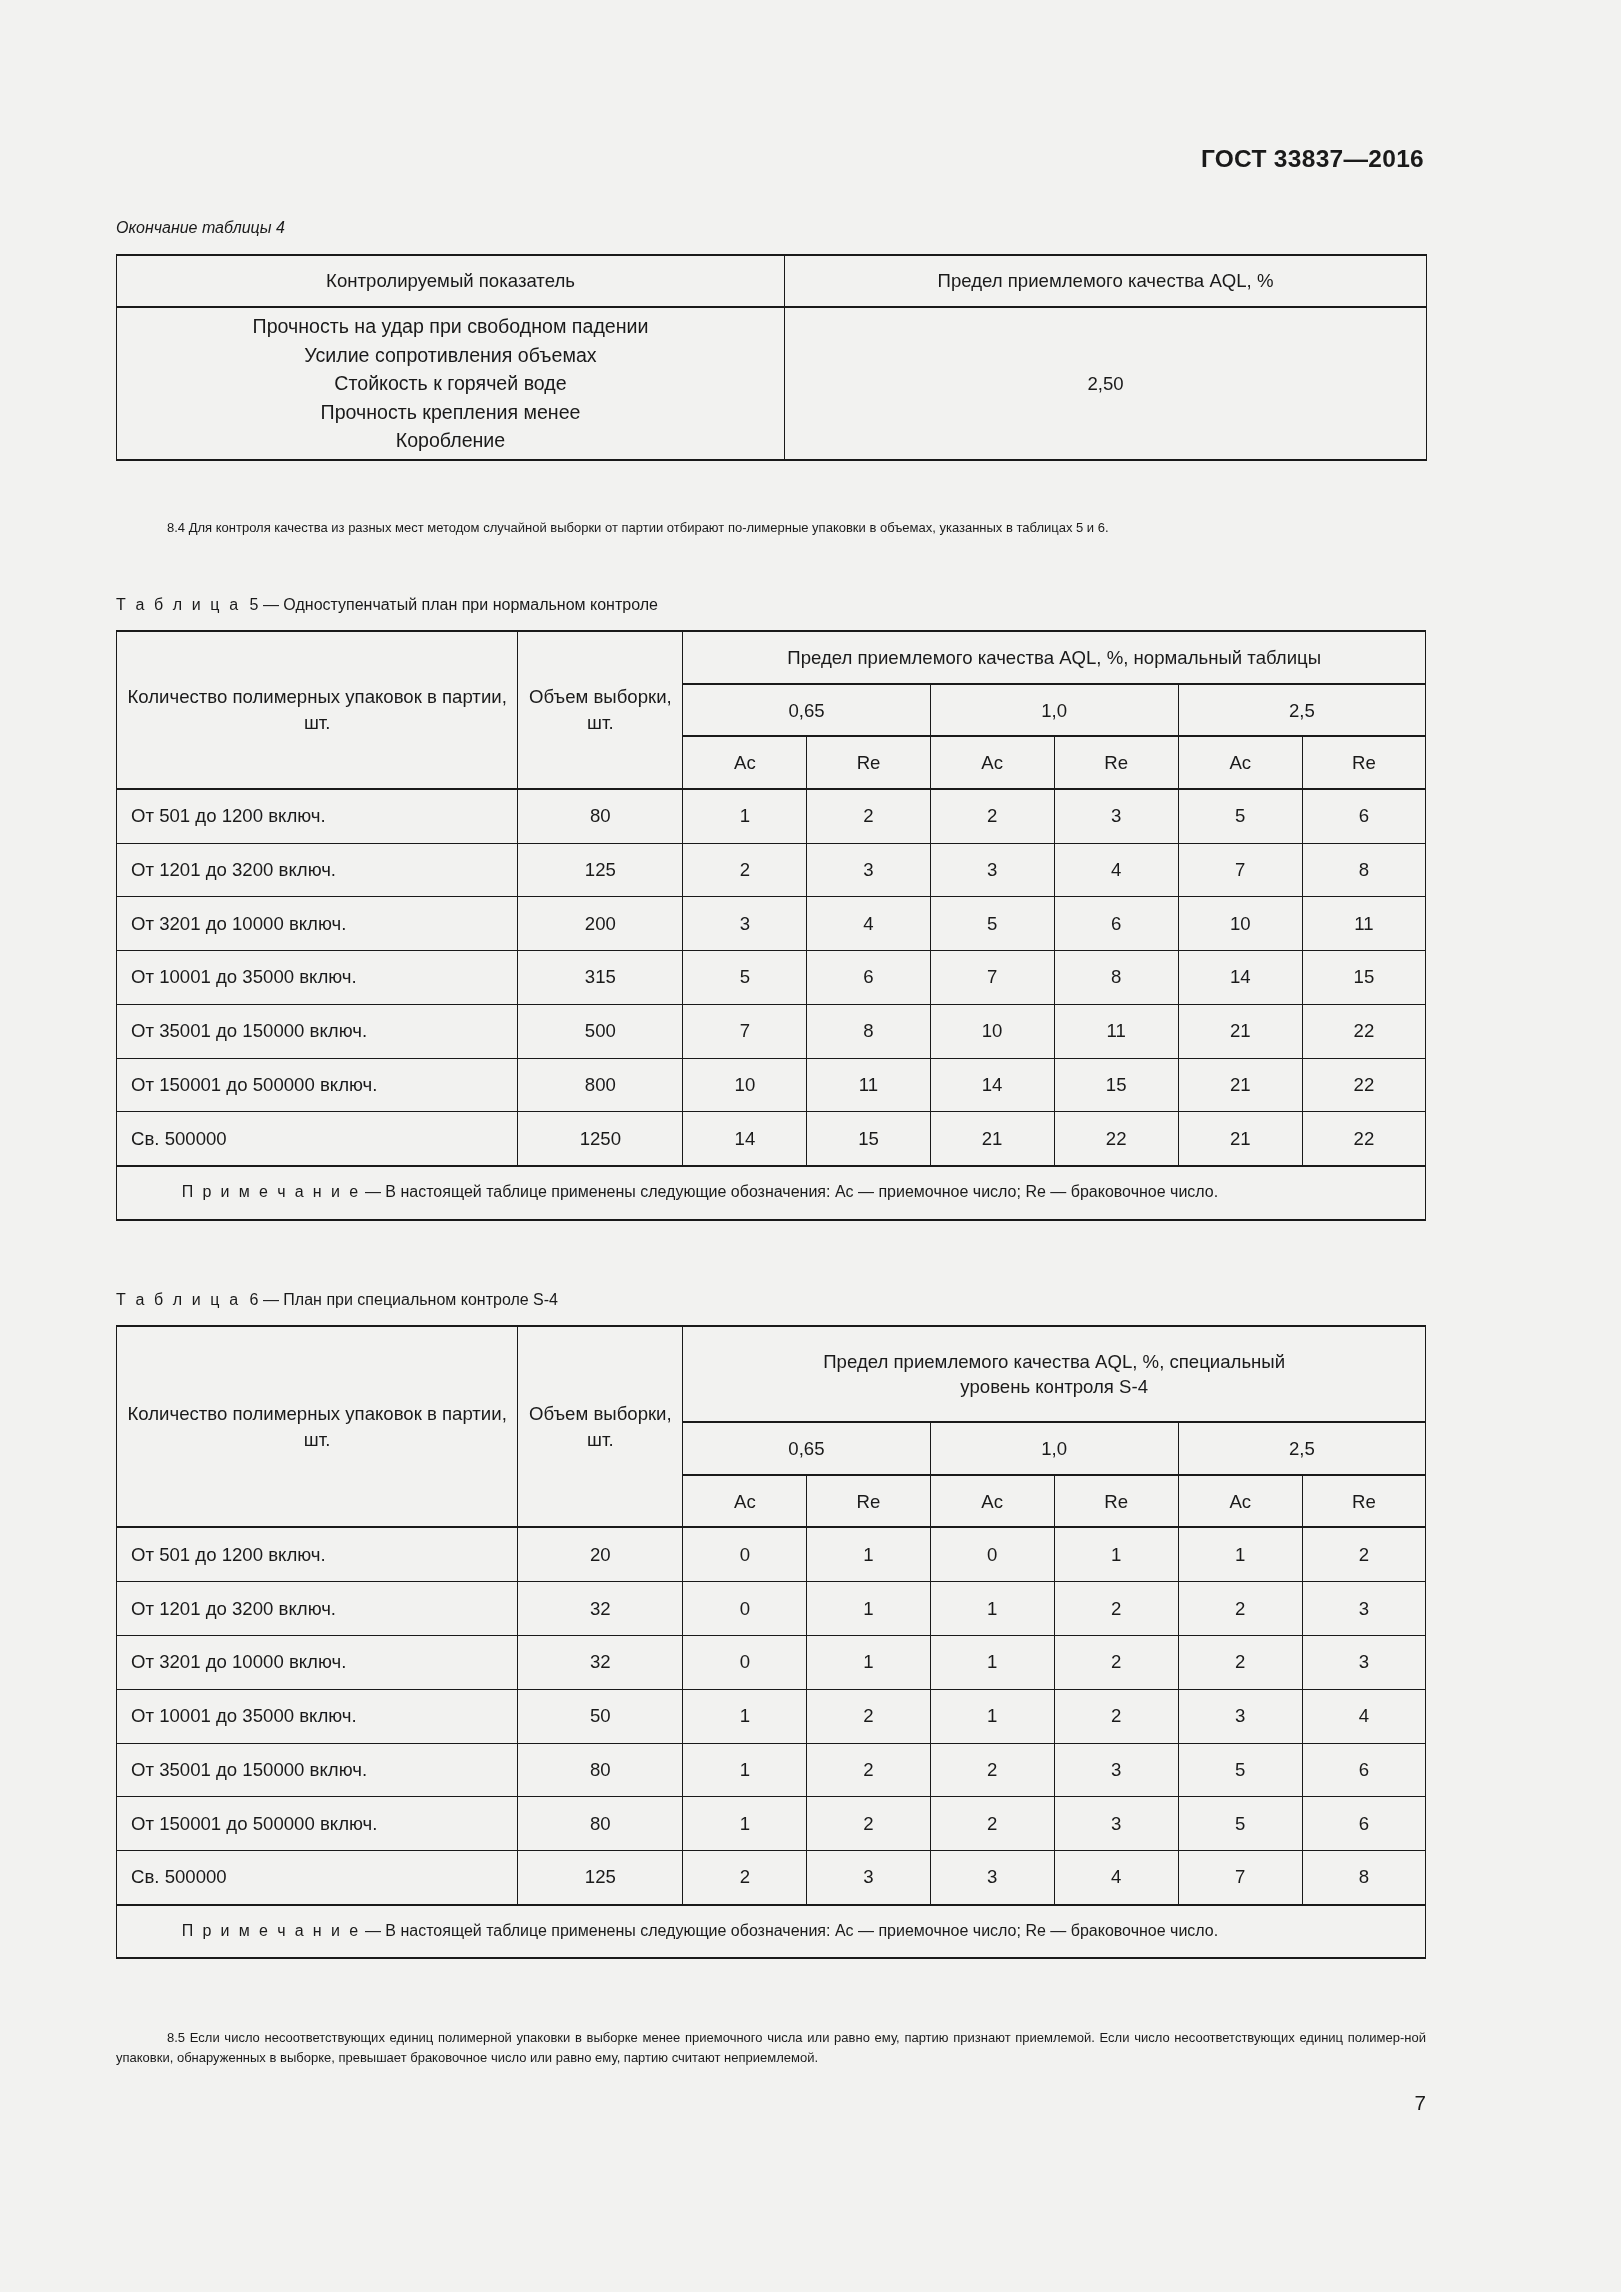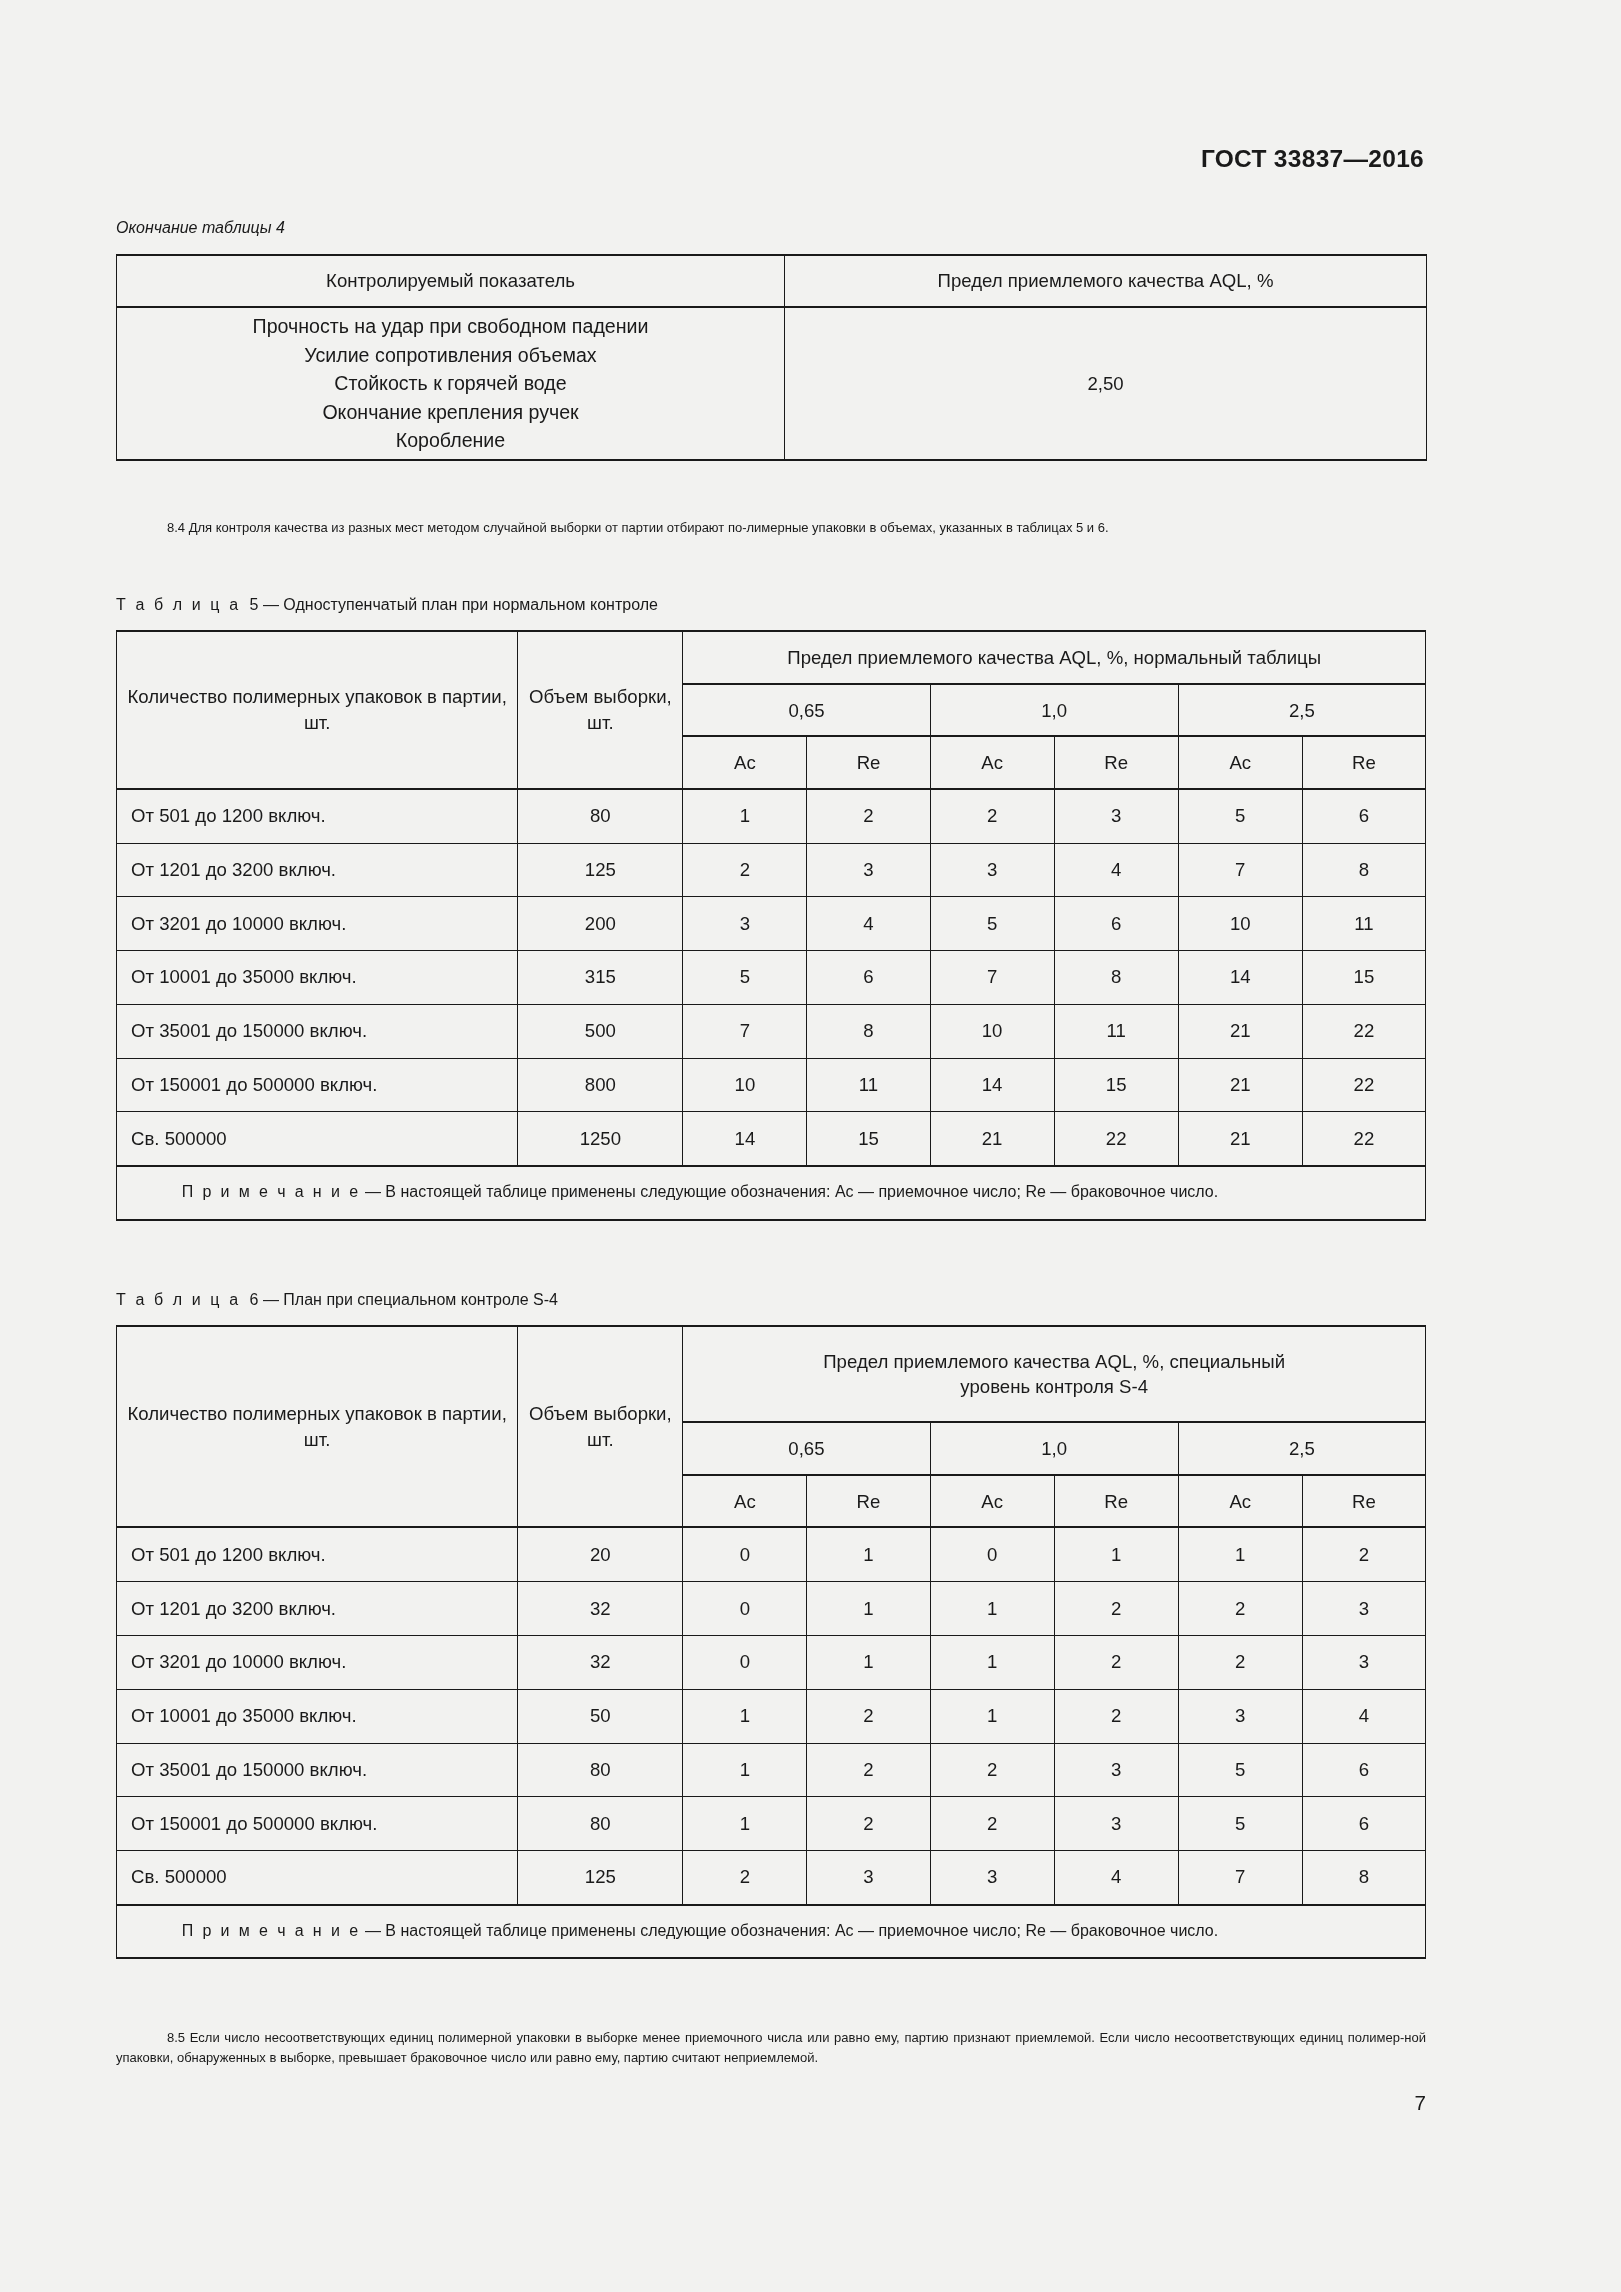--- a/index.html
+++ b/index.html
@@ -133,21 +133,21 @@
       <tbody>
         <tr>
           <th class="head-cell outer-top thick-bottom">Контролируемый показатель</th>
           <th class="head-cell outer-top thick-bottom">Предел приемлемого качества AQL, %</th>
         </tr>
         <tr>
           <td class="t4-list outer-bottom">
             <div>Прочность на удар при свободном падении</div>
             <div>Усилие сопротивления объемах</div>
             <div>Стойкость к горячей воде</div>
-            <div>Окончание крепления ручек</div>
+            <div>Прочность крепления менее</div>
             <div>Коробление</div>
           </td>
           <td class="outer-bottom">2,50</td>
         </tr>
       </tbody>
     </table>
 
     <div class="block-gap-58"></div>
 
     <p class="body-text">8.4 Для контроля качества из разных мест методом случайной выборки от партии отбирают по-лимерные упаковки в объемах, указанных в таблицах 5 и 6.</p>

